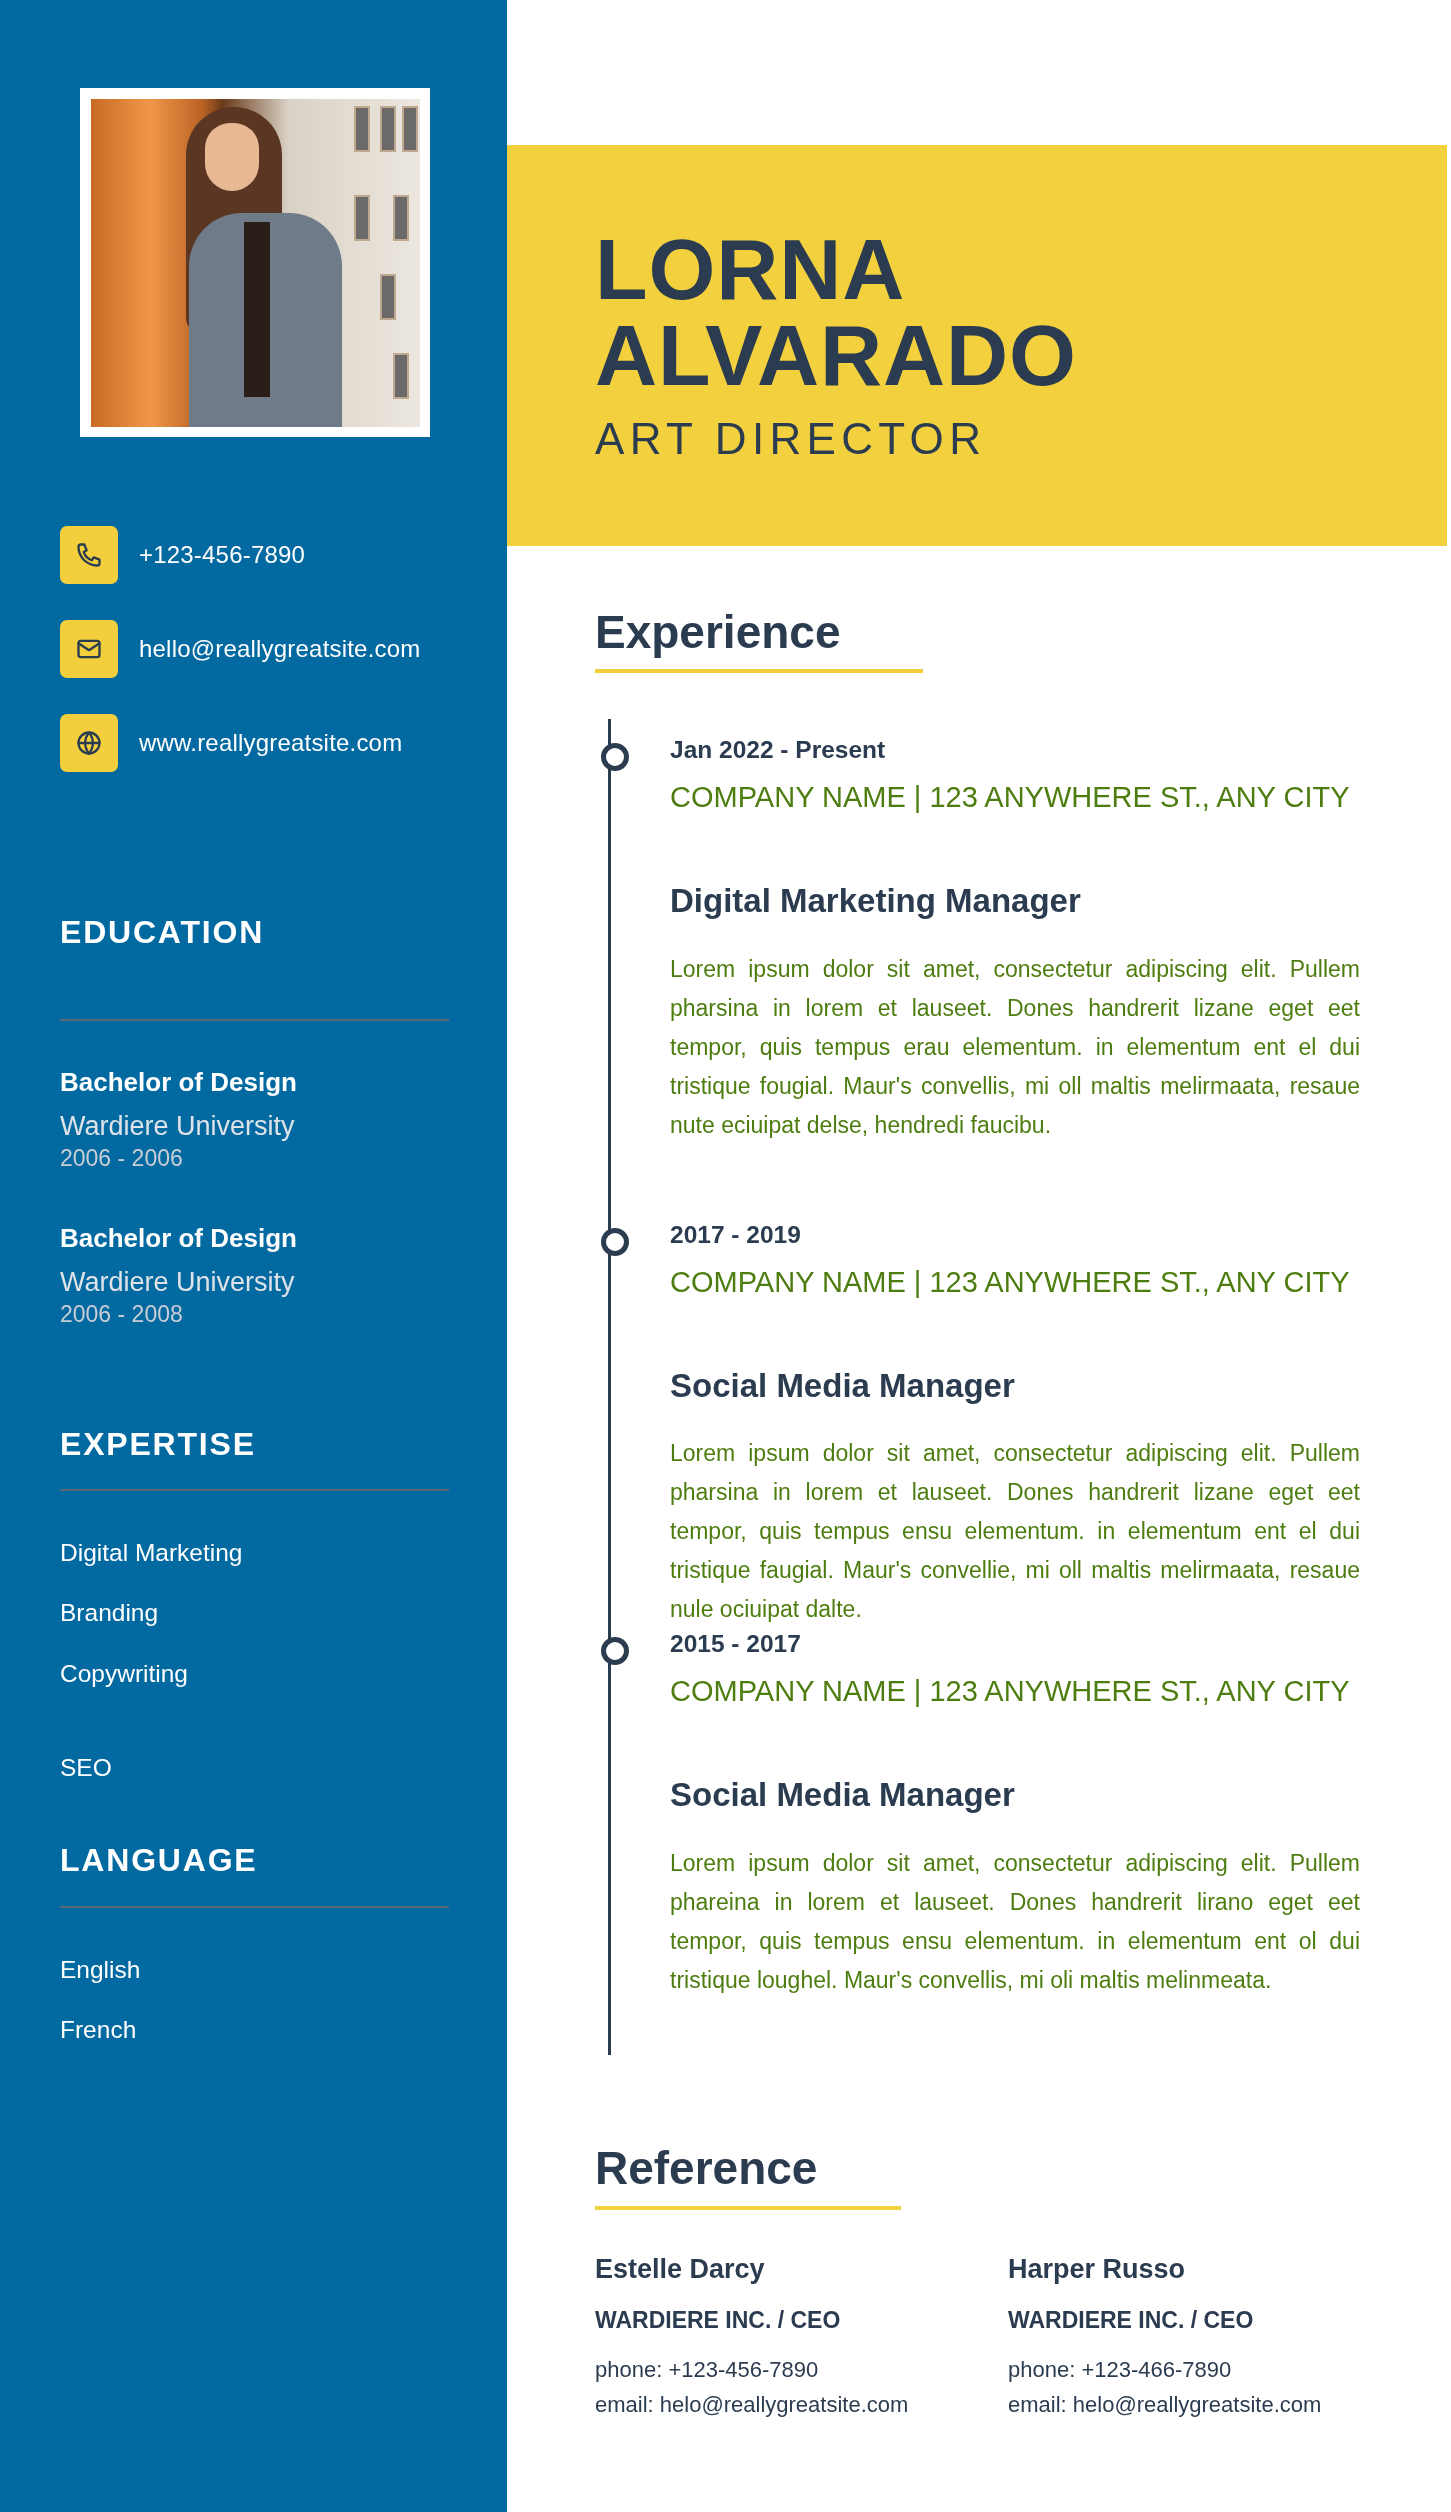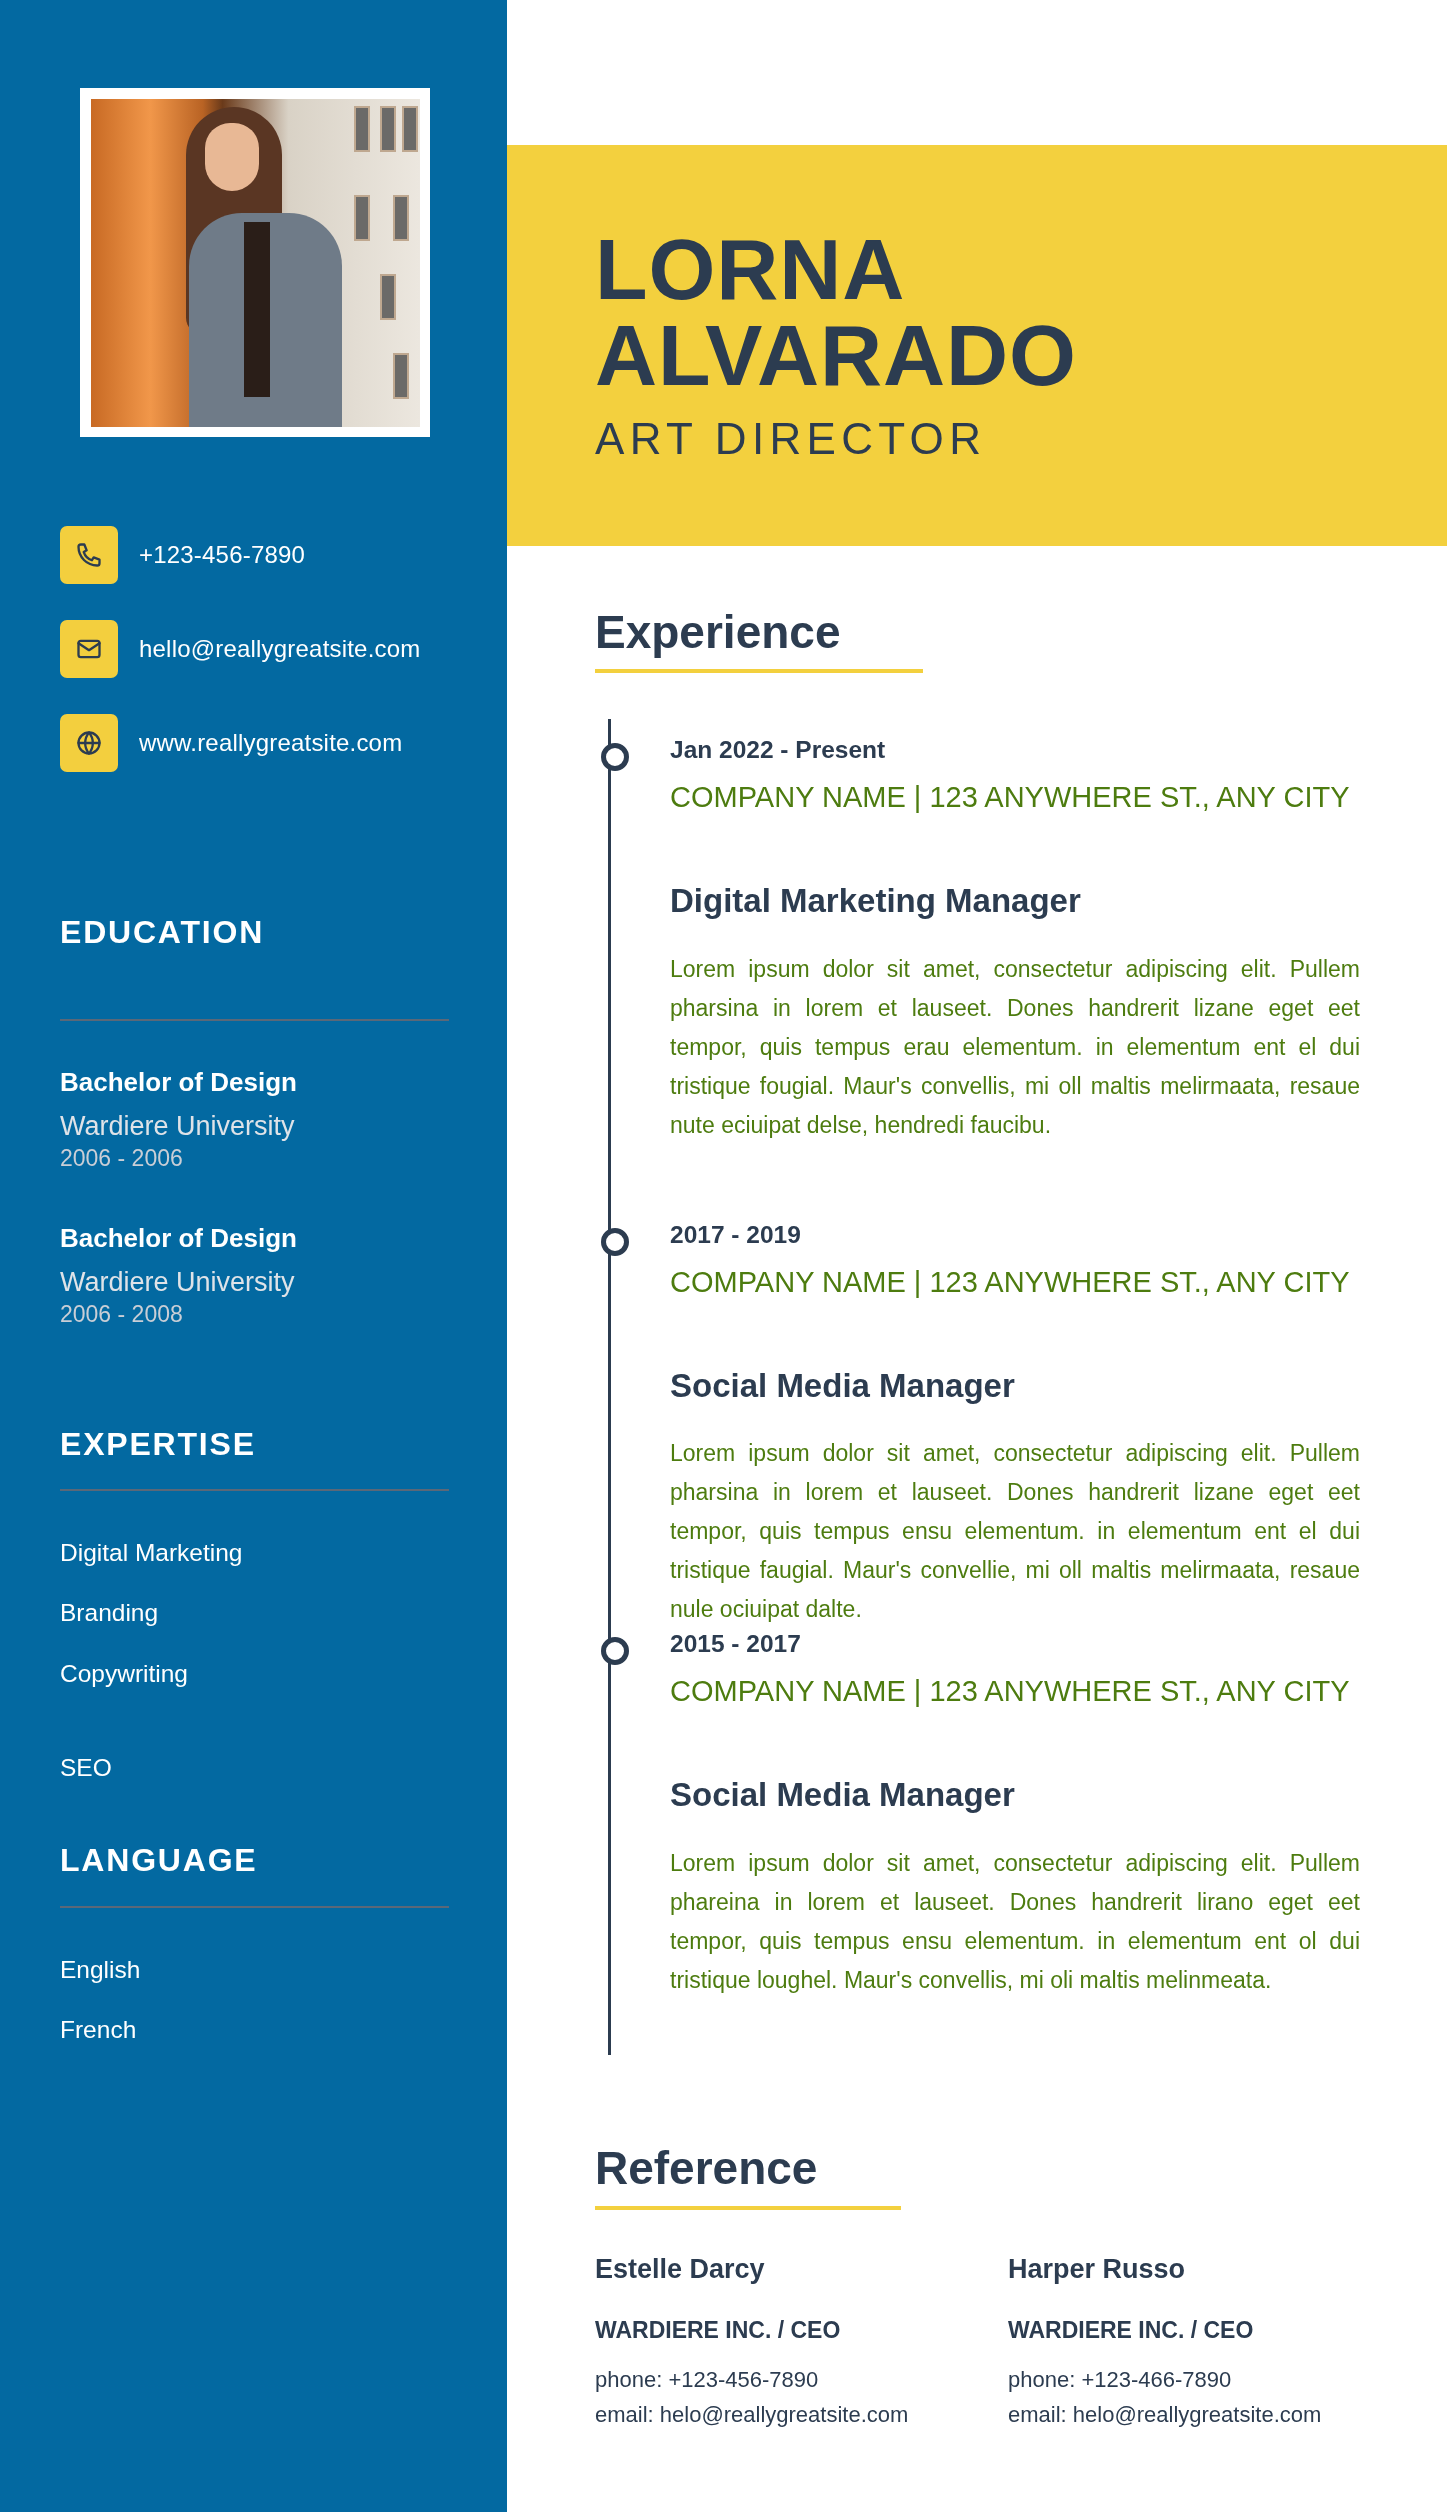--- a/index.html
+++ b/index.html
@@ -38,21 +38,21 @@
   .timeline { position: absolute; left: 608px; top: 719px; width: 2.6px; height: 1336px; background: #2c3c50; }
   .dot { position: absolute; left: 601px; width: 28px; height: 28px; border: 5.3px solid #2c3c50; border-radius: 50%; background: #ffffff; }
 
   .job-date { position: absolute; left: 670px; font-size: 24.5px; font-weight: bold; color: #2c3c50; }
   .job-company { position: absolute; left: 670px; width: 692px; font-size: 29px; font-weight: normal; line-height: 44px; color: #4d7c0f; }
   .job-title { position: absolute; left: 670px; font-size: 33px; font-weight: bold; color: #2c3c50; }
   .job-desc { position: absolute; left: 670px; width: 690px; font-size: 23px; line-height: 39px; color: #4d7c0f; text-align: justify; }
 
   .ref { position: absolute; top: 2254px; }
   .ref-name { font-size: 27px; font-weight: bold; color: #2c3c50; }
-  .ref-org { margin-top: 32px; font-size: 23px; font-weight: bold; color: #2c3c50; }
+  .ref-org { margin-top: 22px; font-size: 23px; font-weight: bold; color: #2c3c50; }
   .ref-line { font-size: 22px; color: #2c3c50; }
 </style>
 </head>
 <body>
 
 <aside class="sidebar">
   <div class="photo-frame">
     <div class="photo" title="Portrait photo of Lorna Alvarado">
       <div class="win" style="left:263px;top:7px;height:46px;"></div>
       <div class="win" style="left:289px;top:7px;height:46px;"></div>

